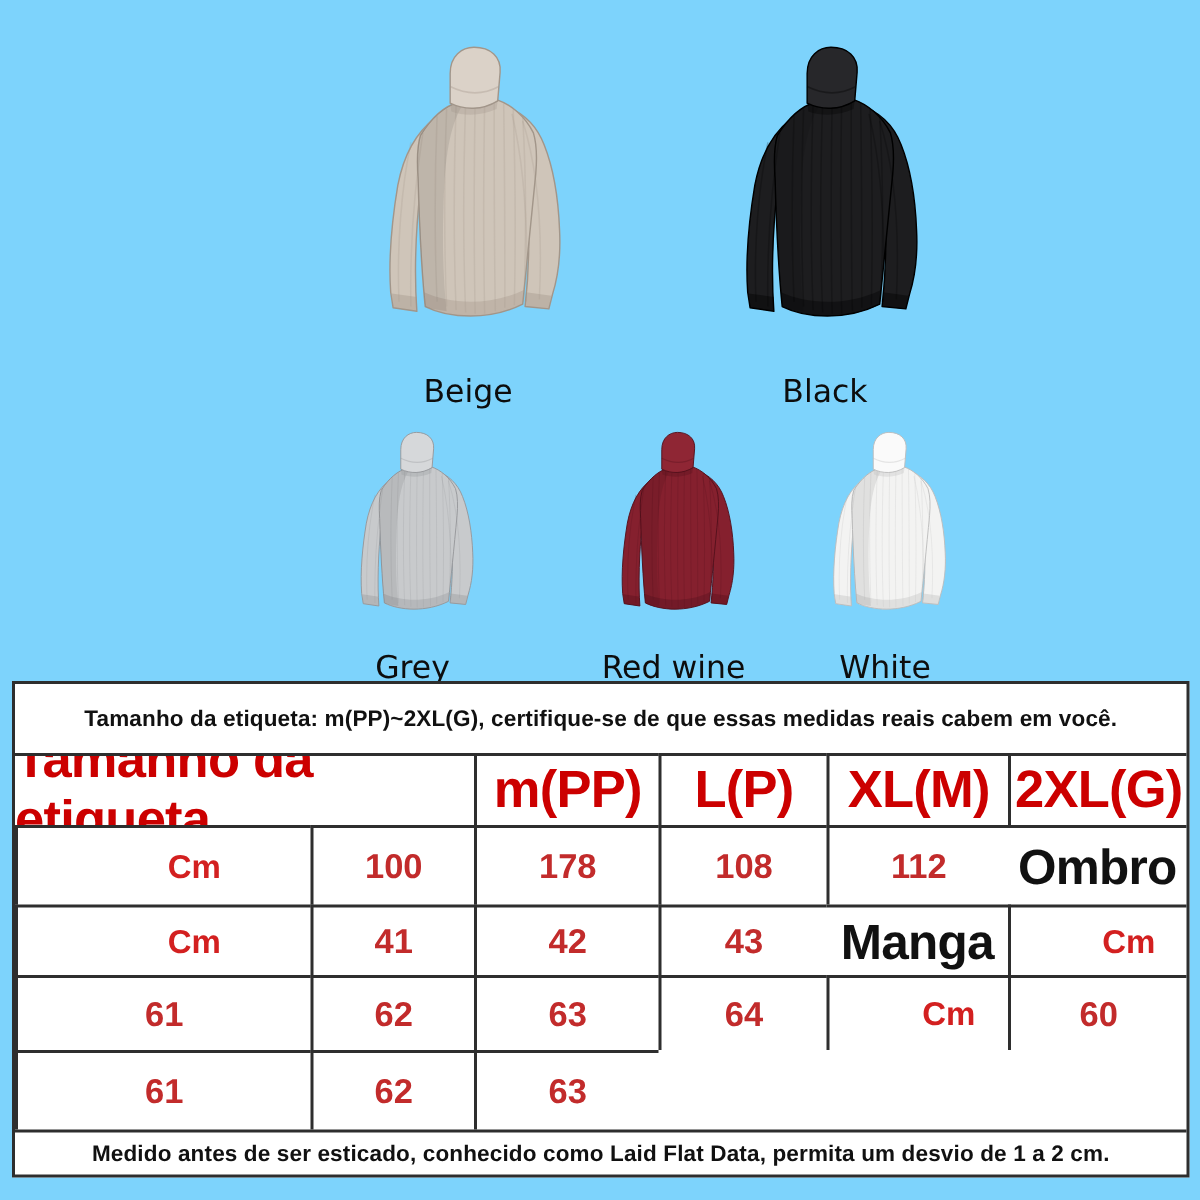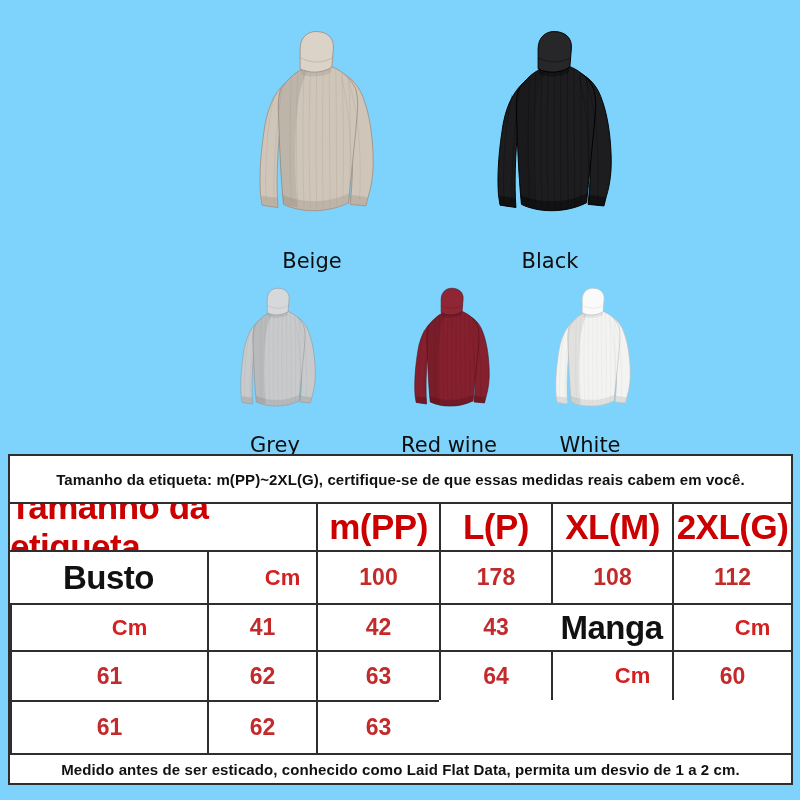--- a/index.html
+++ b/index.html
@@ -133,27 +133,27 @@
   <div class="chart">
 
     <div class="cell note span6">Tamanho da etiqueta: m(PP)~2XL(G), certifique-se de que essas medidas reais cabem em você.</div>
 
     <div class="cell hdr span2 bt">Tamanho da etiqueta</div>
     <div class="cell hdr bt bl">m(PP)</div>
     <div class="cell hdr bt bl">L(P)</div>
     <div class="cell hdr bt bl">XL(M)</div>
     <div class="cell hdr bt bl">2XL(G)</div>
 
-    <div class="cell rowlabel bt">Busto</div>
     <div class="cell unit bt bl">Cm</div>
     <div class="cell val bt bl">100</div>
     <div class="cell val bt bl">178</div>
     <div class="cell val bt bl">108</div>
     <div class="cell val bt bl">112</div>
 
+    <div class="cell rowlabel bt">Ombro</div>
     <div class="cell unit bt bl">Cm</div>
     <div class="cell val bt bl">41</div>
     <div class="cell val bt bl">42</div>
     <div class="cell val bt bl">43</div>
 
     <div class="cell rowlabel bt">Manga</div>
     <div class="cell unit bt bl">Cm</div>
     <div class="cell val bt bl">61</div>
     <div class="cell val bt bl">62</div>
     <div class="cell val bt bl">63</div>

